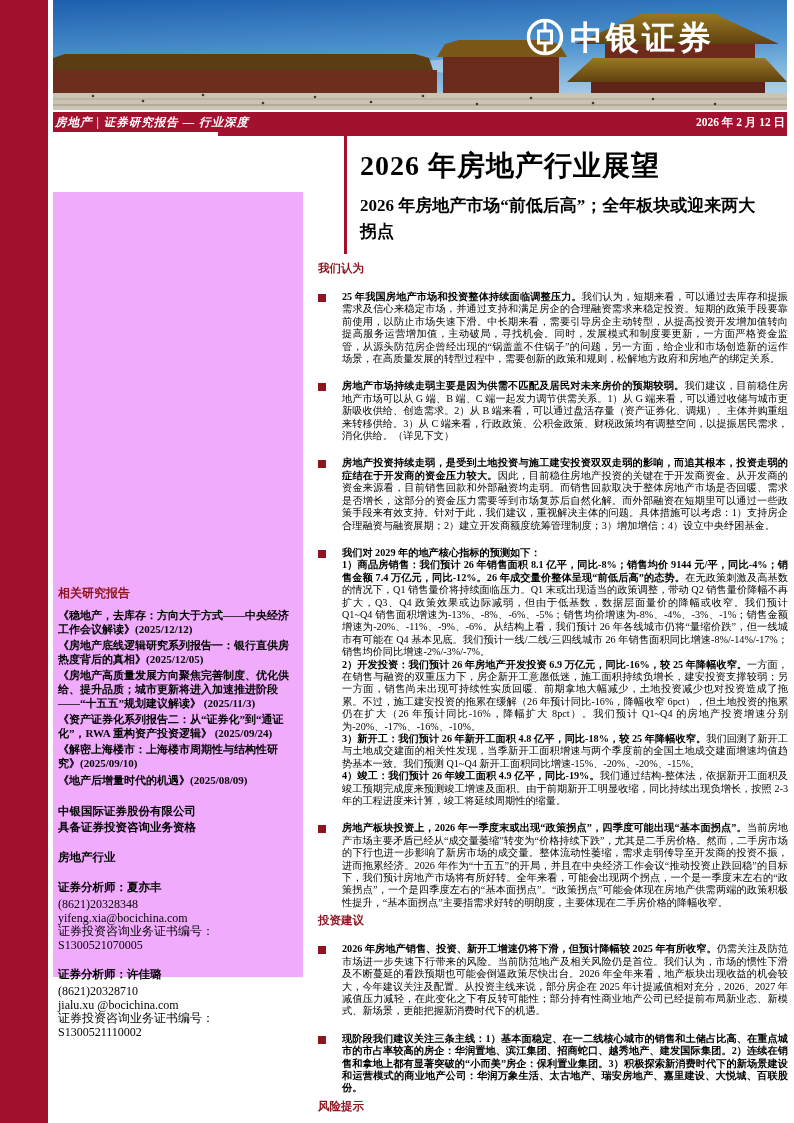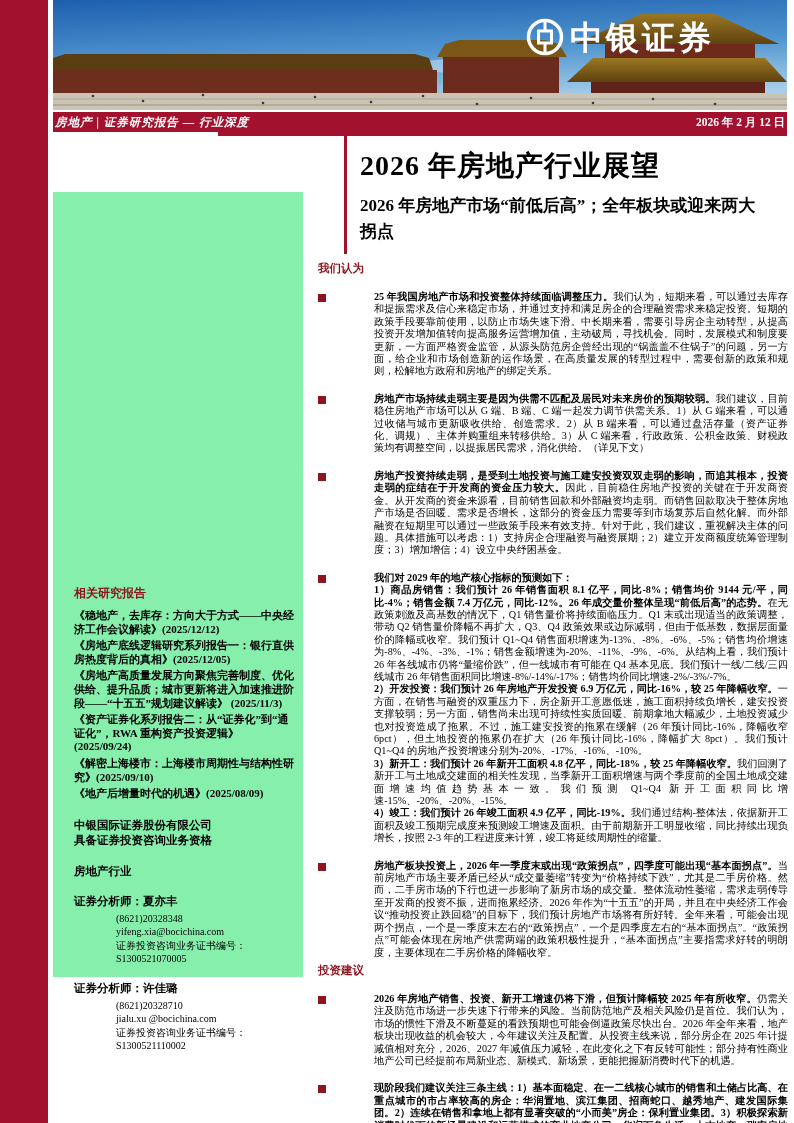--- a/index.html
+++ b/index.html
@@ -17,38 +17,38 @@
   .band .cat{font-size:11.5px;font-weight:bold;font-style:italic;letter-spacing:1px;}
   .band .date{font-size:11.5px;font-weight:bold;}
   
   .hline{position:absolute;left:218px;top:132px;width:569px;height:4px;background:#A2122F;}
   .vline{position:absolute;left:344px;top:132px;width:3px;height:122px;background:#A2122F;}
   
   .rating{position:absolute;left:53px;top:138px;width:250px;height:54px;background:#A2122F;
           color:#fff;display:flex;align-items:center;justify-content:center;
           font-size:30px;font-weight:bold;letter-spacing:8px;padding-left:8px;box-sizing:border-box;}
   
-  .sidebar{position:absolute;left:53px;top:192px;width:250px;height:785px;background:#86efac;
-           box-sizing:border-box;padding:393px 6px 0 21px;}
+  .sidebar{position:absolute;left:53px;top:192px;width:250px;height:785px;background:#f0abfc;
+           box-sizing:border-box;padding:393px 6px 0 5px;}
   .sb-heading{color:#8E141F;font-weight:bold;font-size:12px;margin:0 0 7px 0;}
   .report{font-size:11px;line-height:13.6px;margin:0 0 3px 0;font-weight:600;}
   .sb-company{font-weight:bold;font-size:11.5px;line-height:15.5px;margin-top:17px;}
   .sb-industry{font-weight:bold;font-size:11.5px;margin-top:15px;}
   .analyst{margin-top:15px;}
   .a-name{font-weight:bold;font-size:11.5px;margin-bottom:3px;}
-  .a-line{font-size:10px;line-height:13.5px;margin-left:42px;}
+  .a-line{font-size:12px;line-height:13.5px;}
   
   .title{position:absolute;left:360px;top:147px;width:420px;font-size:28px;font-weight:bold;
          letter-spacing:1px;}
   .subtitle{position:absolute;left:360px;top:193px;width:404px;font-size:17px;
             font-weight:600;line-height:26px;}
   
   .main{position:absolute;left:318px;top:257px;width:470px;}
   .sec-heading{color:#8E141F;font-weight:bold;font-size:11.5px;margin:4px 0 4px 0;}
-  .bullet-item{display:flex;margin:15px 0 3px 0;gap:32px;}
+  .bullet-item{display:flex;margin:15px 0 3px 0;}
   .bullet-sq{flex:none;width:8px;height:8px;background:#8E141F;margin:3px 16px 0 0;}
   .bullet-body{flex:1;font-size:10.2px;line-height:12.4px;text-align:justify;}
   .bullet-body p{margin:0;}
 </style>
 </head>
 <body>
 
 <div class="page">
 
   <div class="leftbar"></div>

